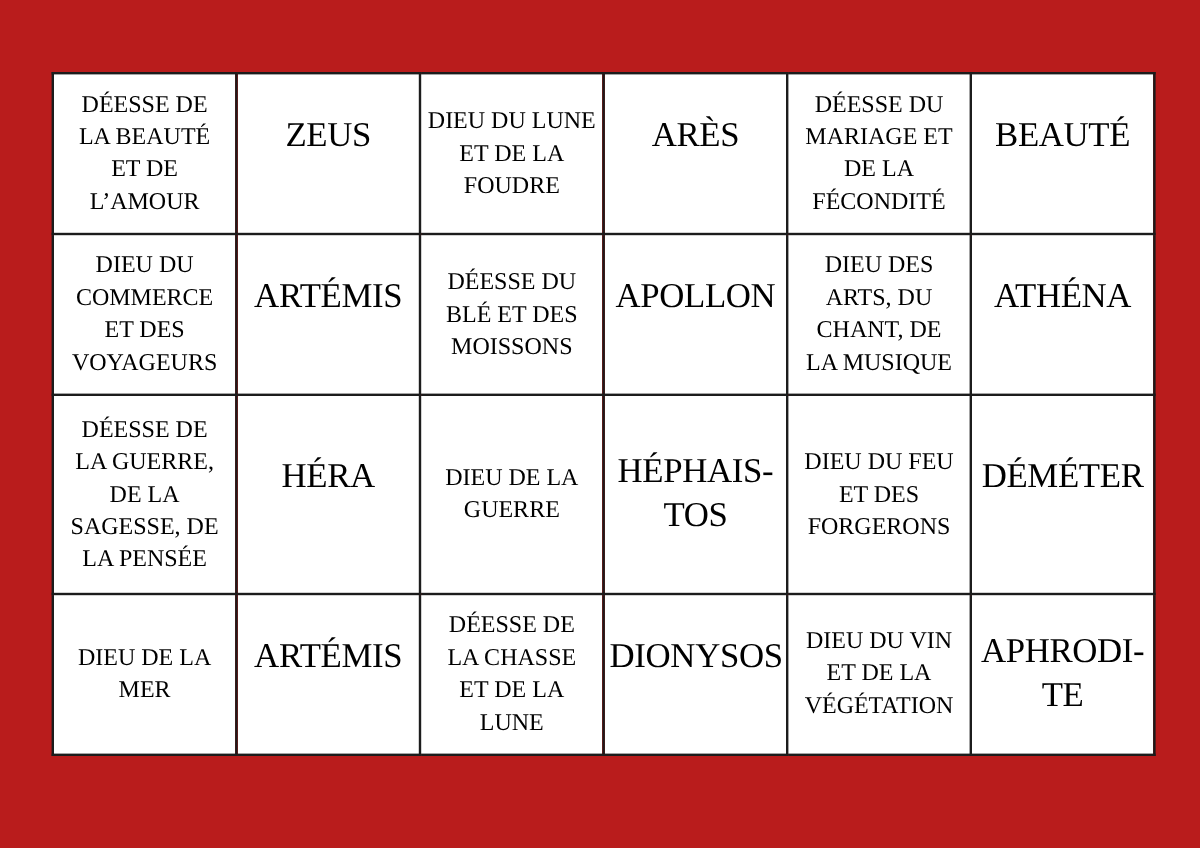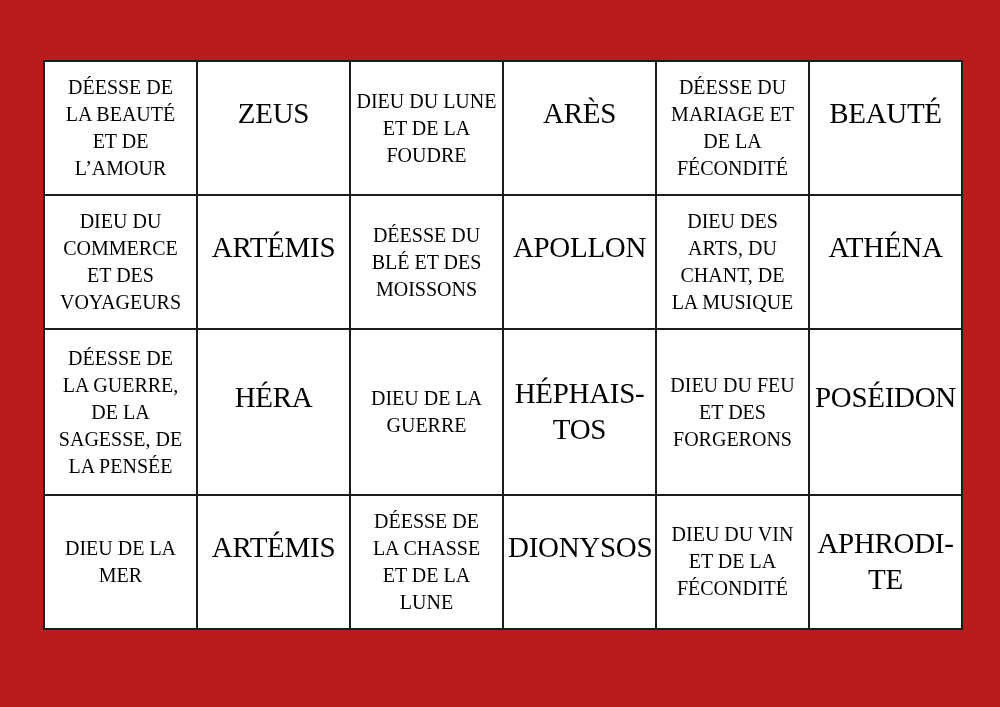--- a/index.html
+++ b/index.html
@@ -100,32 +100,32 @@
 SAGESSE, DE
 LA PENSÉE</span></td>
           <td class="cell cell--name raise"><span class="cell-text">HÉRA</span></td>
           <td class="cell cell--description"><span class="cell-text">DIEU DE LA
 GUERRE</span></td>
           <td class="cell cell--name"><span class="cell-text">HÉPHAIS-
 TOS</span></td>
           <td class="cell cell--description"><span class="cell-text">DIEU DU FEU
 ET DES
 FORGERONS</span></td>
-          <td class="cell cell--name raise"><span class="cell-text">POSÉIDON</span></td>
+          <td class="cell cell--name raise"><span class="cell-text">DÉMÉTER</span></td>
         </tr>
         <tr>
           <td class="cell cell--description"><span class="cell-text">DIEU DE LA
 MER</span></td>
           <td class="cell cell--name raise"><span class="cell-text">ARTÉMIS</span></td>
           <td class="cell cell--description"><span class="cell-text">DÉESSE DE
 LA CHASSE
 ET DE LA
 LUNE</span></td>
           <td class="cell cell--name raise"><span class="cell-text">DIONYSOS</span></td>
           <td class="cell cell--description"><span class="cell-text">DIEU DU VIN
 ET DE LA
-FÉCONDITÉ</span></td>
+VÉGÉTATION</span></td>
           <td class="cell cell--name"><span class="cell-text">APHRODI-
 TE</span></td>
         </tr>
       </tbody>
   </table>
 </div>
 
 </body></html>

